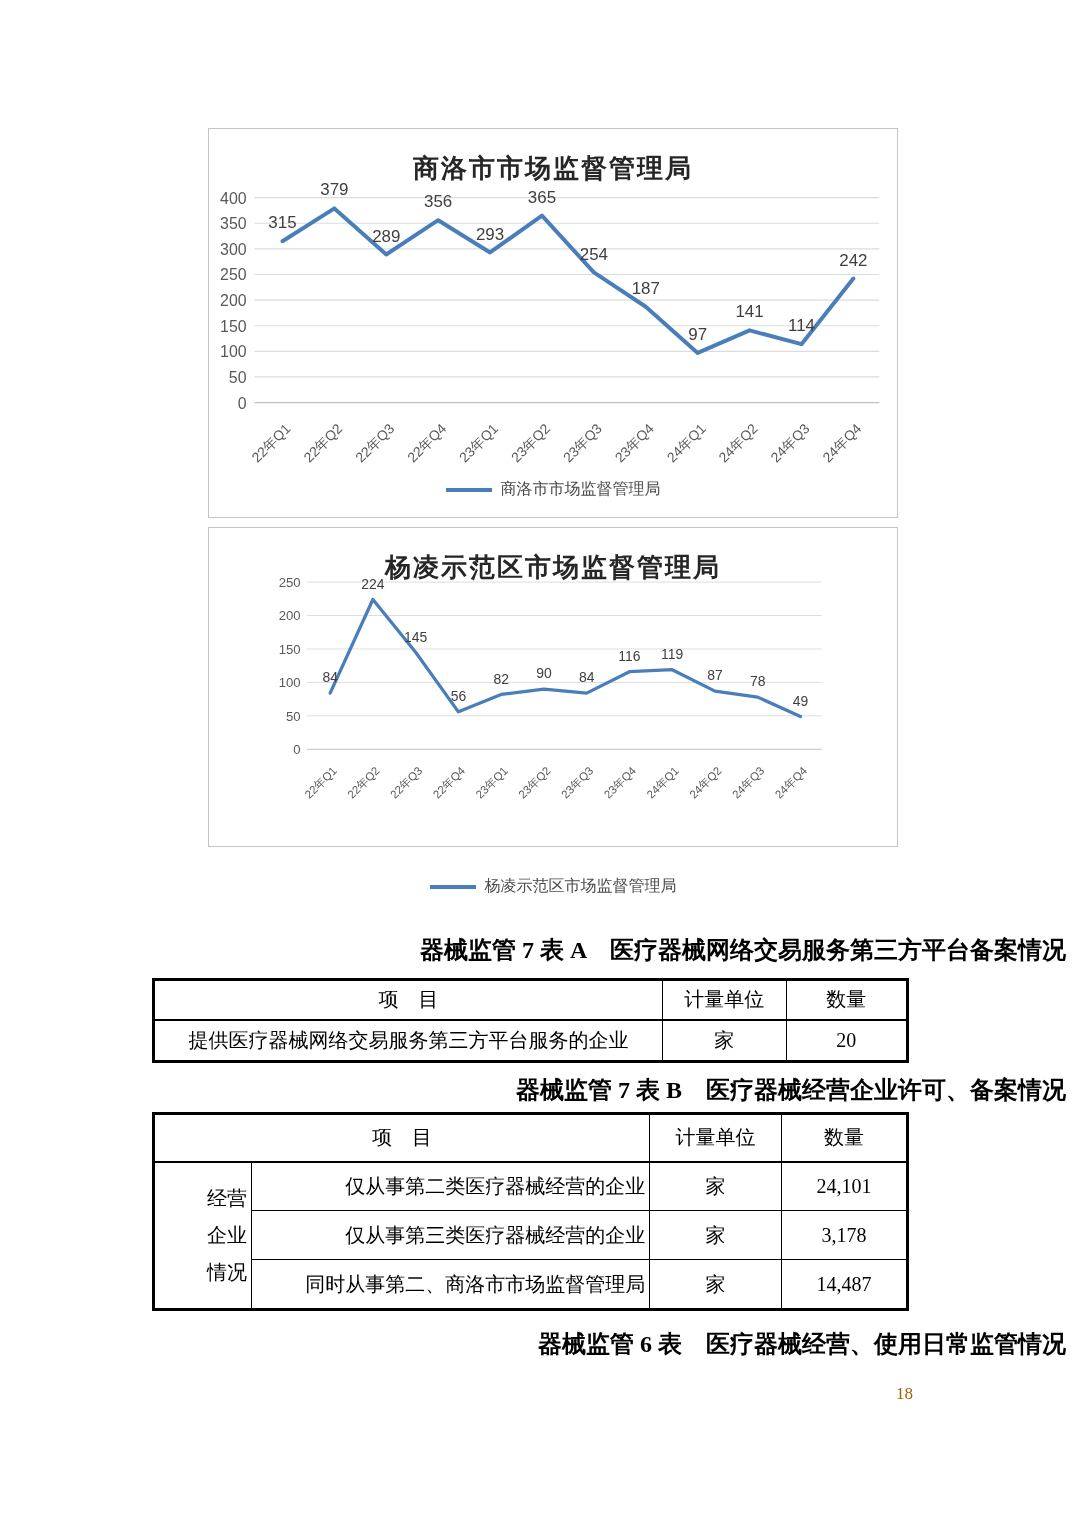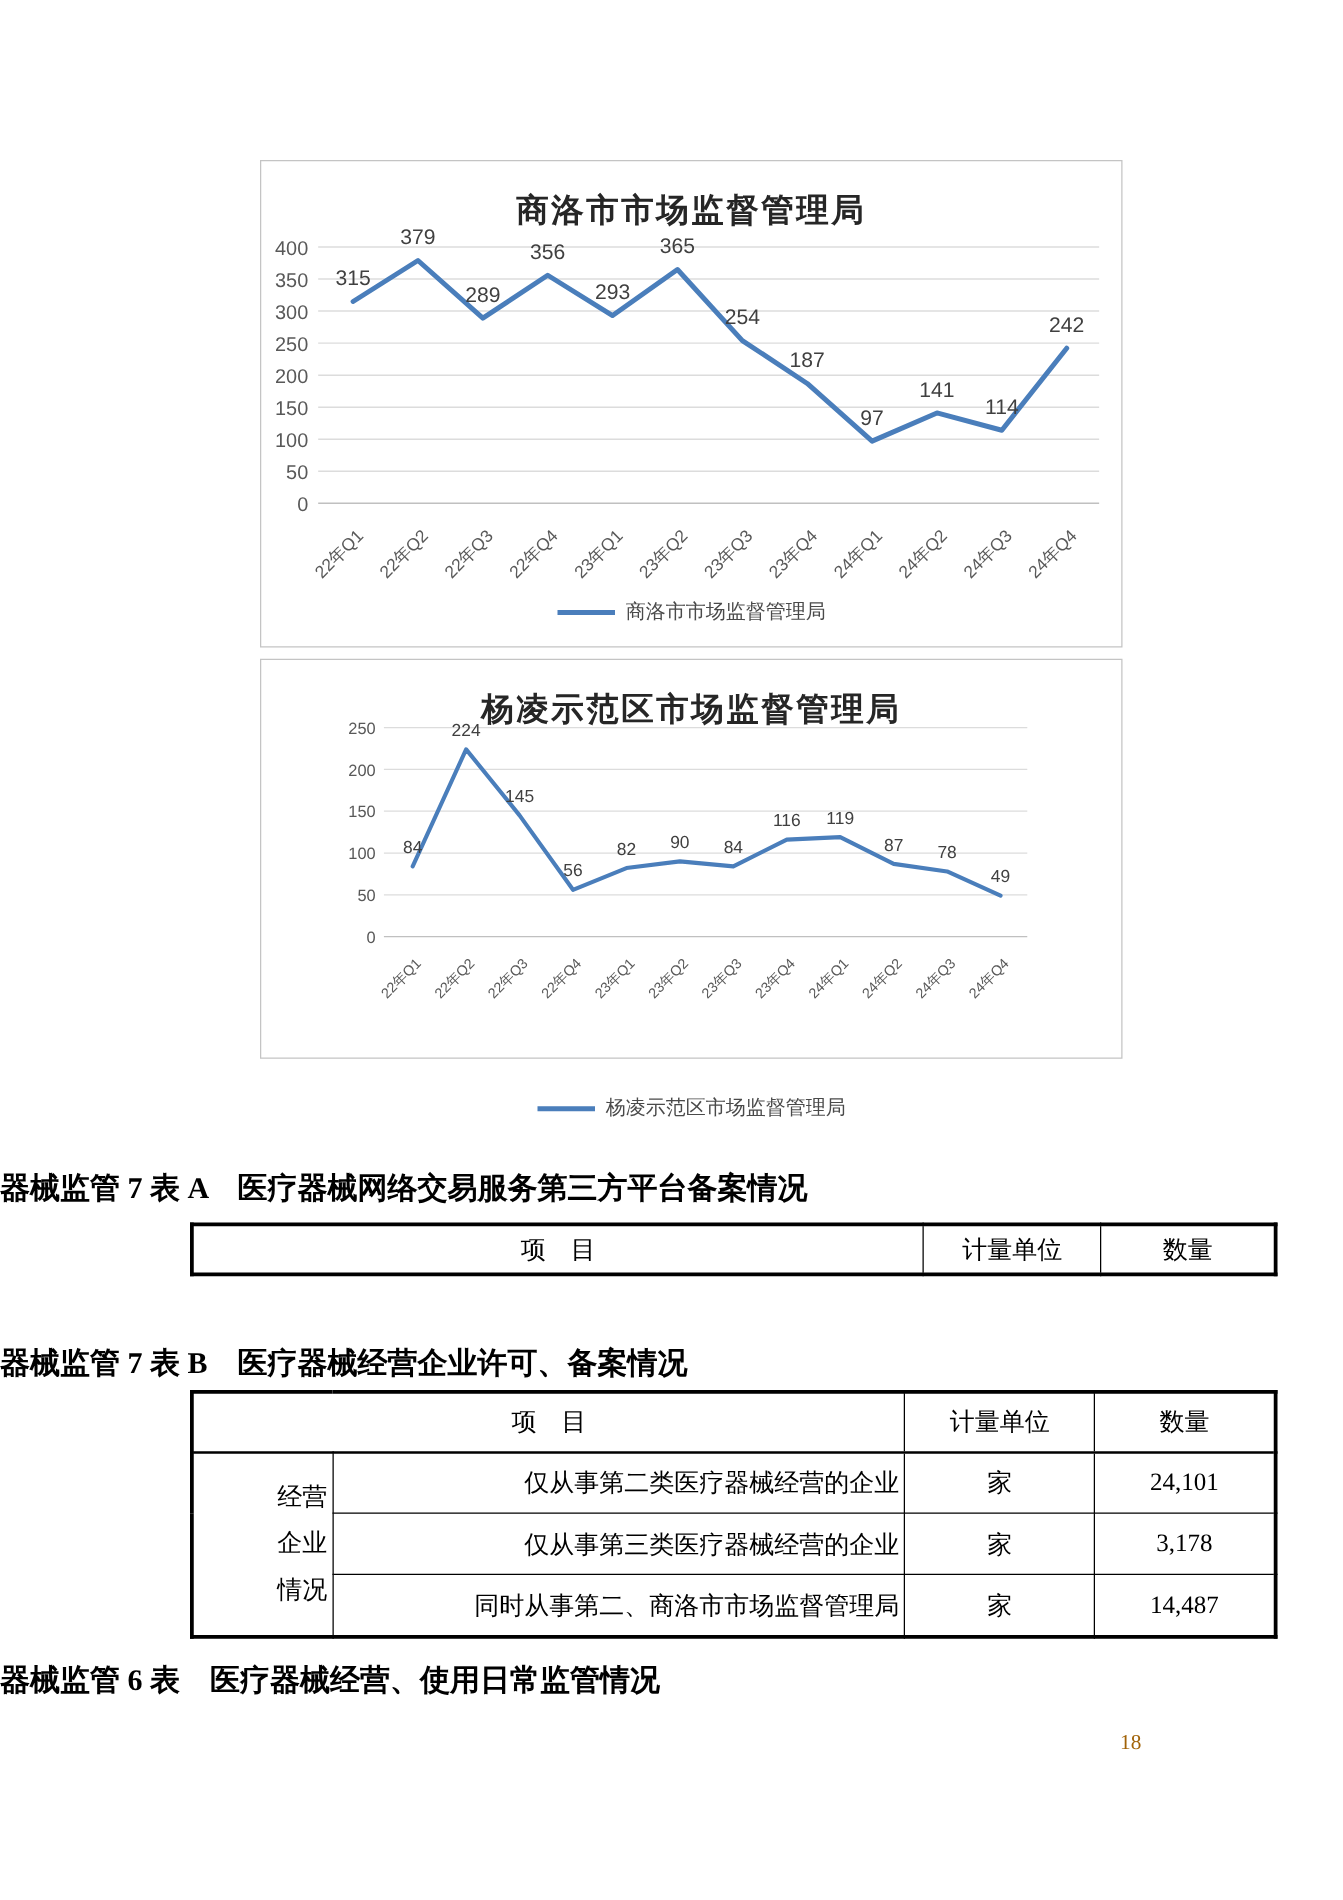--- a/index.html
+++ b/index.html
@@ -24,29 +24,29 @@
   .legend{
     position:absolute; left:0; right:0; display:flex; justify-content:center;
     align-items:center; gap:9px;
     font-family:"Liberation Sans", sans-serif; font-size:16px; color:#4a4a4a;
   }
   #chart-box-0 .legend{ top:350px; }
   #chart-box-1 .legend{ top:348px; }
   .legend-line{ width:46px; height:4px; }
 
   .caption{
-    position:absolute; left:0; width:1066px; text-align:left;
+    position:absolute; left:0; width:1066px; text-align:right;
     font-size:24px; font-weight:bold; color:#000;
   }
   #caption-a{ top:934px; }
   #caption-b{ top:1074px; }
   #caption-bottom{ top:1328px; }
 
   table.dtable{
-    position:absolute; left:152px; width:870px;
+    position:absolute; left:152px; width:757px;
     border-collapse:collapse; table-layout:fixed;
     font-size:20px; text-align:center; color:#000; background:#fff;
     border:3px solid #000;
   }
   #table-a{ top:978px; }
   #table-b{ top:1112px; }
   .dtable td{ border:1px solid #000; padding:2px 4px; }
   .dtable tr.hrow td{ border-bottom:2px solid #000; }
   .dtable .item-left{ text-align:right; padding-left:30px; }
   .dtable .group-cell{ white-space:pre-line; line-height:1.85;text-align:right; }
@@ -183,20 +183,25 @@
       <col style="width:67.5%">
       <col style="width:16.4%">
       <col style="width:16.1%">
     </colgroup>
   <tbody>
     <tr class="hrow" style="height:40px">
       <td class="spacer-head">项　目</td>
       <td>计量单位</td>
       <td>数量</td>
     </tr>
+    <tr style="height:42px">
+      <td>提供医疗器械网络交易服务第三方平台服务的企业</td>
+      <td>家</td>
+      <td>20</td>
+    </tr>
   </tbody>
 </table>
 
 <div class="caption" id="caption-b">器械监管 7 表 B　医疗器械经营企业许可、备案情况</div>
 
 <table class="dtable" id="table-b">
   <colgroup>
       <col style="width:13%">
       <col style="width:52.8%">
       <col style="width:17.5%">

